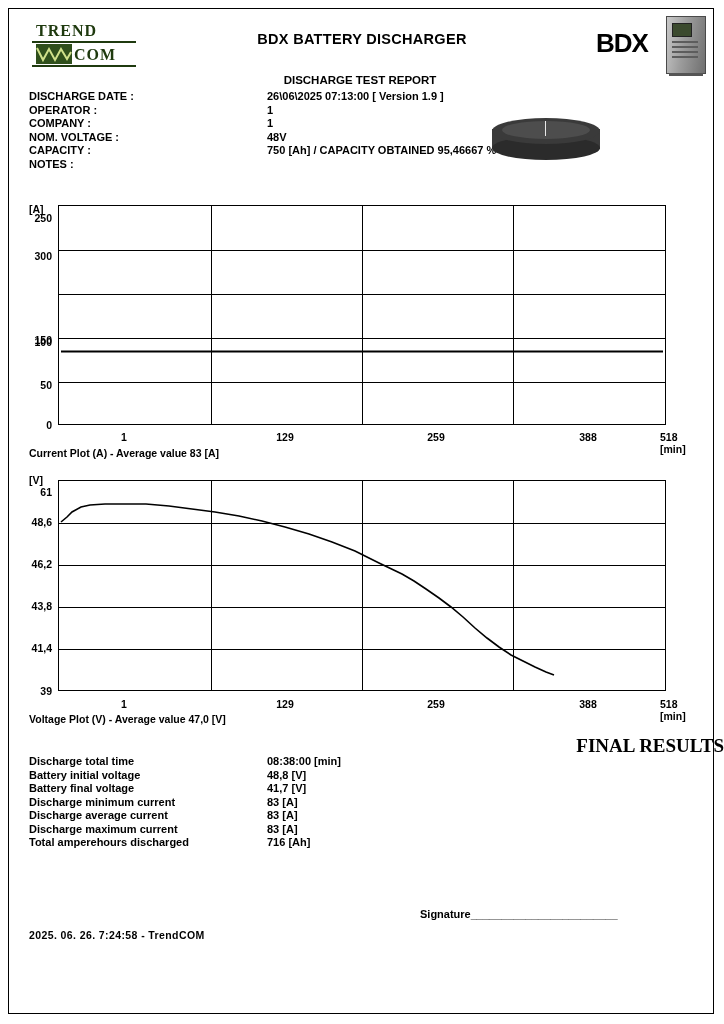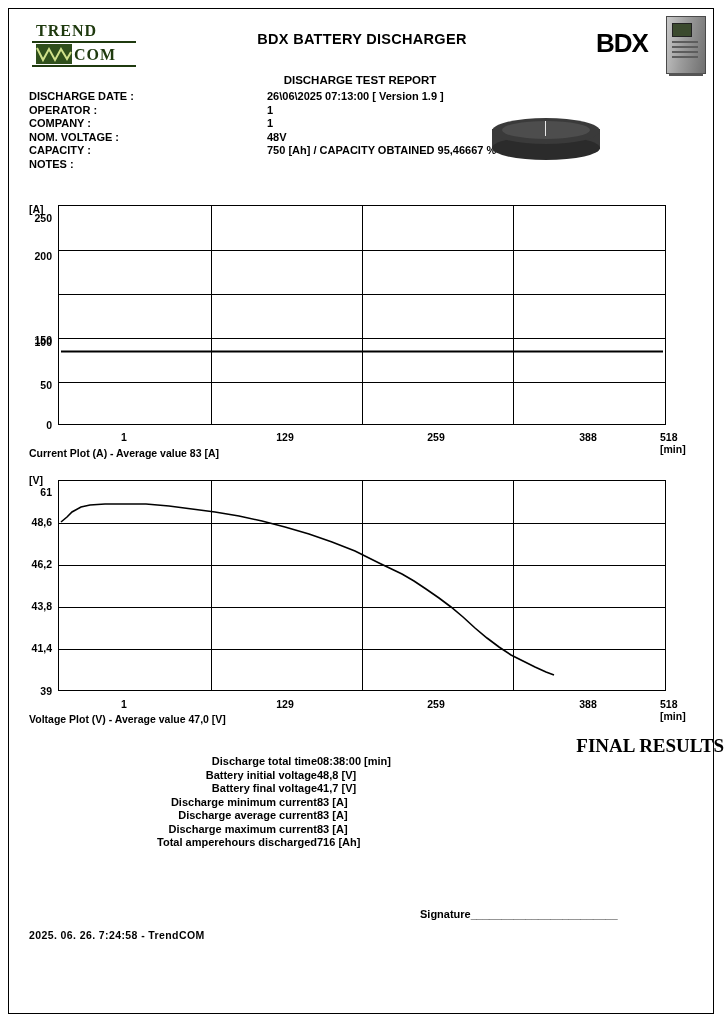--- a/index.html
+++ b/index.html
@@ -287,21 +287,21 @@
     left: 29px;
     top: 755px;
     font-size: 11px;
     font-weight: bold;
   }
   .res-row {
     display: flex;
     height: 13.5px;
     line-height: 13.5px;
   }
-  .res-label { width: 288px; white-space: nowrap; text-align: right; }
+  .res-label { width: 238px; white-space: nowrap; }
   .res-value { white-space: nowrap; }
 
   .signature {
     position: absolute;
     left: 420px;
     top: 908px;
     font-size: 11px;
     font-weight: bold;
     white-space: nowrap;
   }
@@ -394,21 +394,21 @@
       <div class="hline" style="top:44px;"></div>
       <div class="hline" style="top:88px;"></div>
       <div class="hline" style="top:132px;"></div>
       <div class="hline" style="top:176px;"></div>
       <svg class="curve" width="606" height="218" viewBox="0 0 606 218">
         <polyline points="2,145.5 604,145.5" fill="none" stroke="#000000" stroke-width="2"></polyline>
       </svg>
     </div>
 
     <div class="ylab" style="left:22px; top:218px;">250</div>
-    <div class="ylab" style="left:22px; top:256px;">200</div>
+    <div class="ylab" style="left:22px; top:256px;">300</div>
     <div class="ylab" style="left:22px; top:300px;margin-top:40px;">150</div>
     <div class="ylab" style="left:22px; top:342px;">100</div>
     <div class="ylab" style="left:22px; top:385px;">50</div>
     <div class="ylab" style="left:22px; top:425px;">0</div>
 
     <div class="xlab" style="left:124px; top:431px;">1</div>
     <div class="xlab" style="left:285px; top:431px;">129</div>
     <div class="xlab" style="left:436px; top:431px;">259</div>
     <div class="xlab" style="left:588px; top:431px;">388</div>
     <div class="xlab right" style="left:660px; top:431px;">518 [min]</div>

